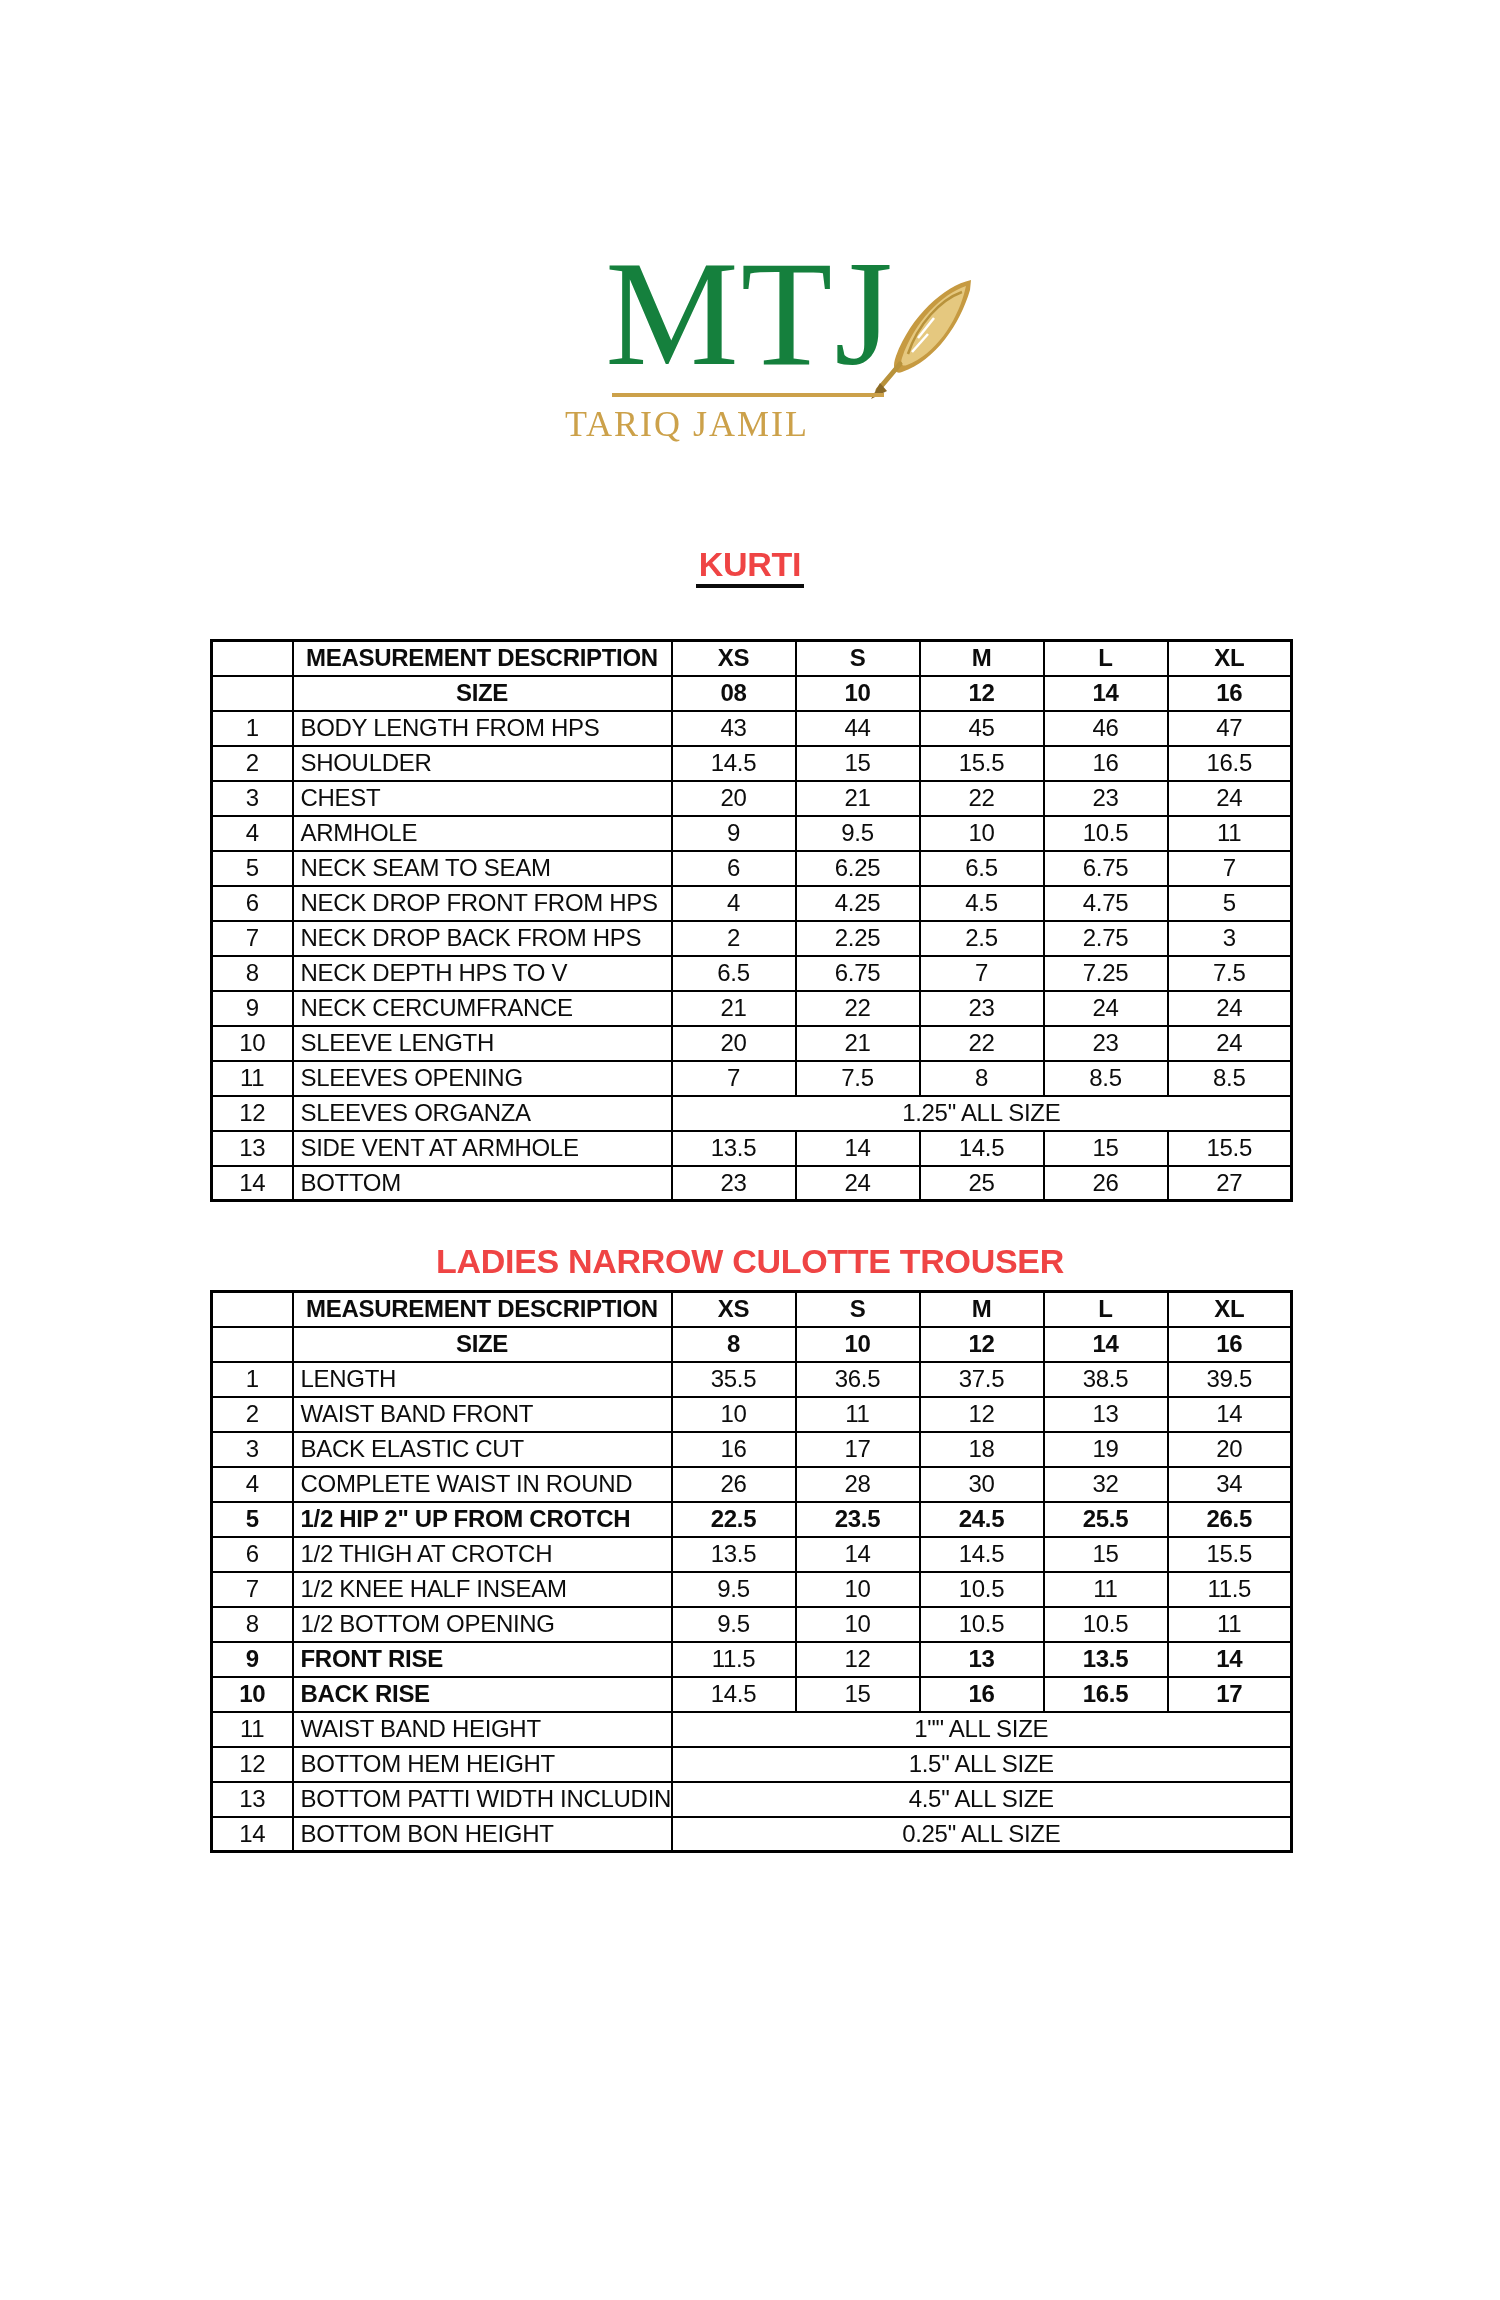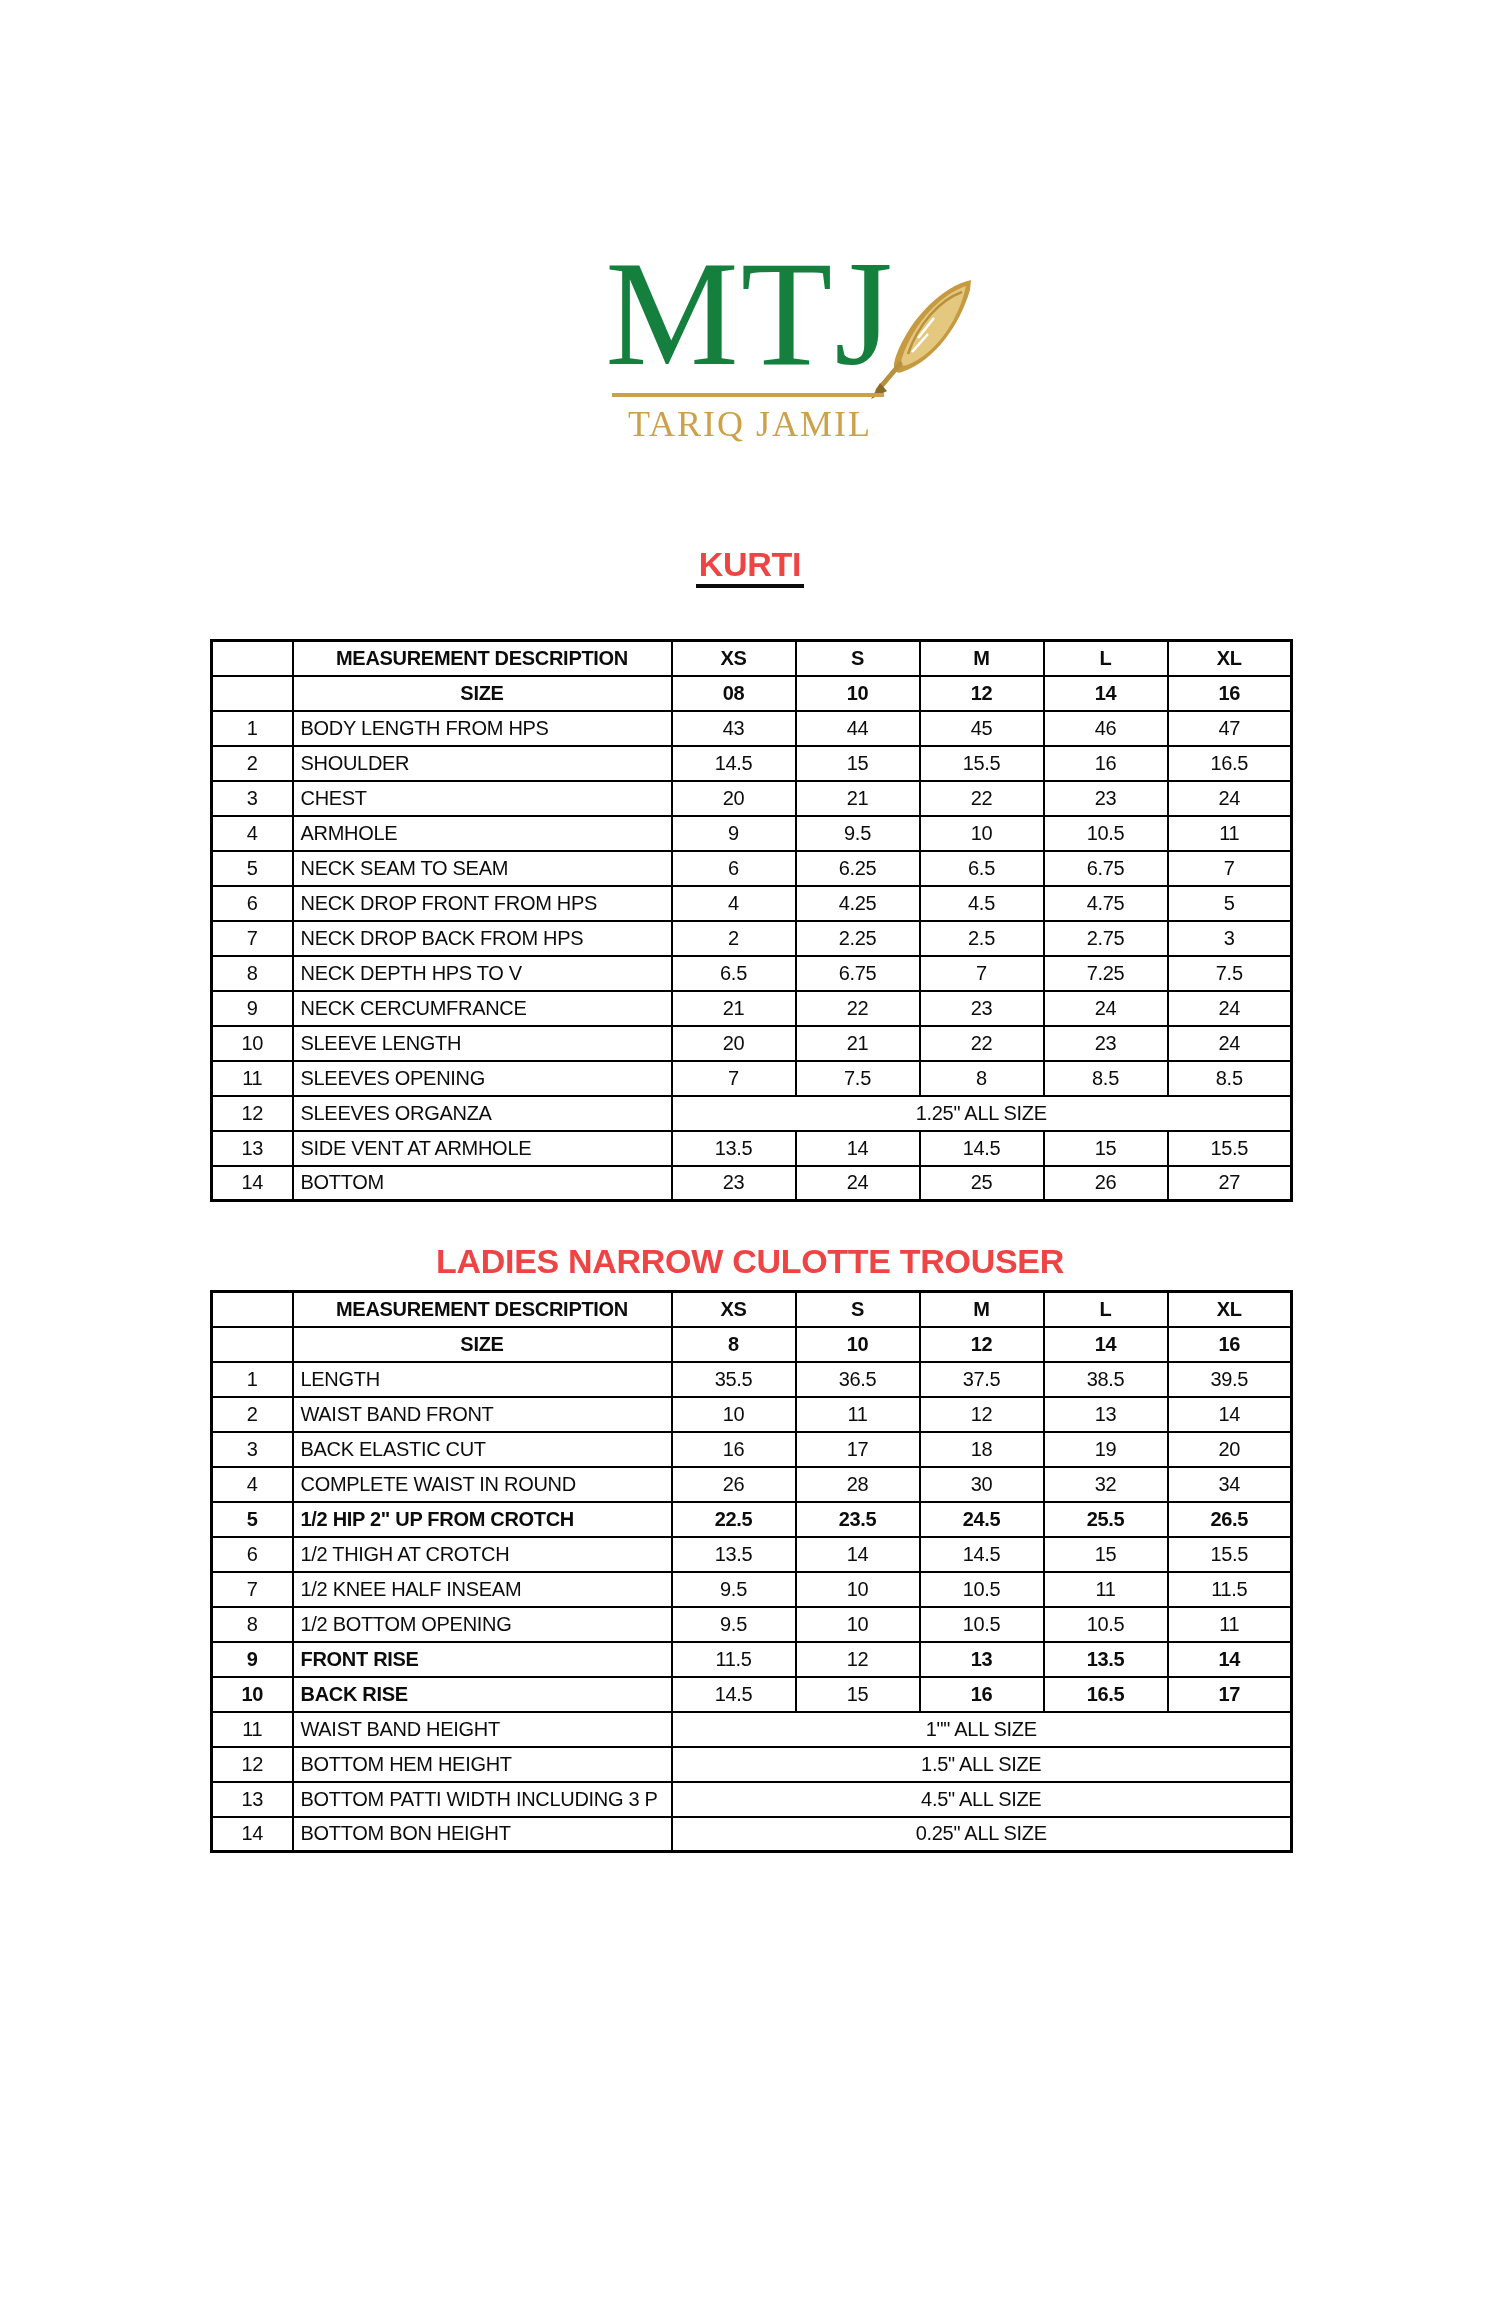--- a/index.html
+++ b/index.html
@@ -15,40 +15,40 @@
     position:absolute; left:595px; top:238px; width:310px;
     text-align:center; font-family:"Liberation Serif", serif;
     font-size:150px; line-height:150px; color:#15803d; letter-spacing:2px;
   }
   .logo-underline {
     position:absolute; left:612px; top:393px; width:272px; height:4px;
     background:#CCA14A;
   }
   .logo-brandname {
     position:absolute; left:565px; top:404px; width:370px;
-    text-align:center; font-family:"Liberation Serif", serif;
+    font-family:"Liberation Serif", serif;
     font-size:36px; line-height:40px; color:#CCA14A; letter-spacing:2px;
   }
   .logo-feather { position:absolute; left:856px; top:272px; width:125px; height:130px; }
 
   
   .doc-title {
     position:absolute; left:210px; width:1080px; text-align:center;
     font-weight:bold; color:#ef4444; font-size:34px; line-height:36px;
     letter-spacing:-0.3px;
   }
   .doc-title .underlined { border-bottom:4px solid #0c0c0c; padding:0 3px 1px 3px; }
   .title-kurti   { top:546px; }
   .title-trouser { top:1220px;margin-top:23px; }
 
   
   table.size-table {
     position:absolute; left:210px; width:1080px;
     border-collapse:collapse; table-layout:fixed;
-    font-size:20px; color:#0c0c0c; letter-spacing:-0.3px;
+    font-size:24px; color:#0c0c0c; letter-spacing:-0.3px;
     border:3px solid #000;
   }
   .table-kurti   { top:639px; }
   .table-trouser { top:1290px; }
   table.size-table th, table.size-table td {
     border:2px solid #000; height:35px; padding:0;
     overflow:hidden; white-space:nowrap; vertical-align:middle;
   }
   table.size-table th { font-weight:bold; text-align:center; }
   table.size-table td.num { text-align:center; }

